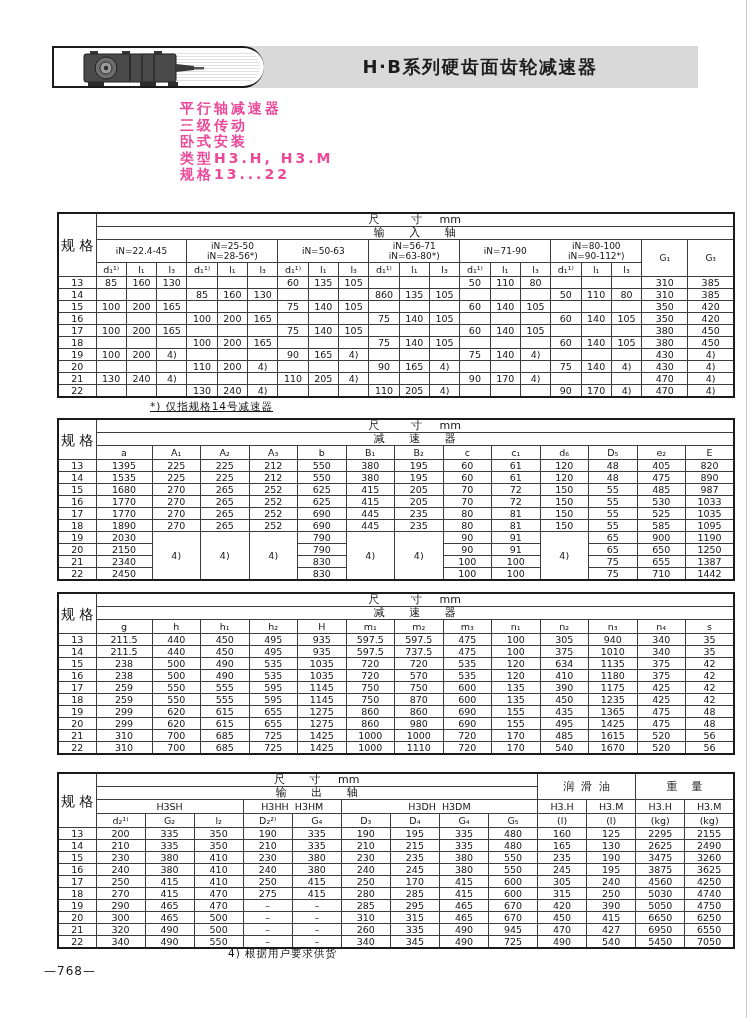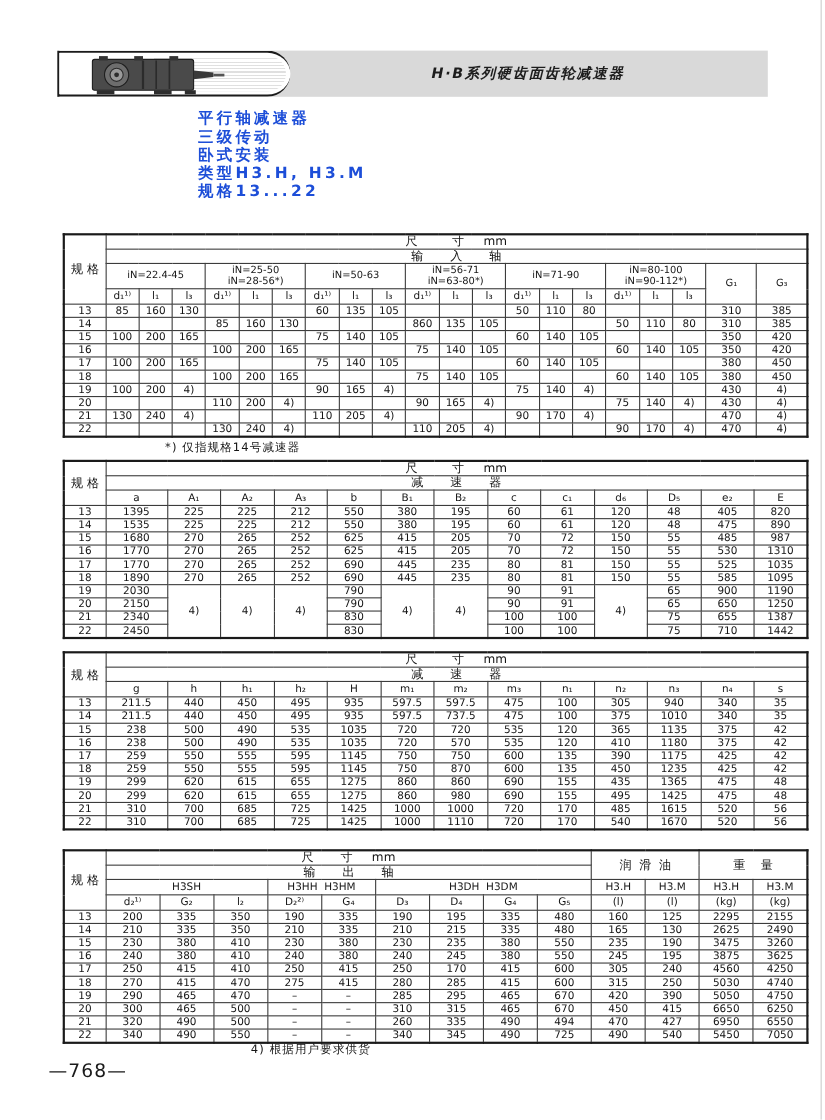--- a/index.html
+++ b/index.html
@@ -19,46 +19,46 @@
     box-sizing:border-box;overflow:hidden;
   }
   .speedlines{
     position:absolute;right:4px;top:3px;bottom:3px;width:120px;
     background:repeating-linear-gradient(to bottom,#ffffff 0 2px,#dcdcdc 2px 3px);
     border-radius:0 40px 40px 0;opacity:.9;
   }
   .banner-title{
     position:absolute;left:240px;right:30px;top:0;height:42px;
     display:flex;align-items:center;justify-content:center;
-    font-size:13px;font-weight:bold;letter-spacing:1.5px;color:#1d1d1d;font-style:italic;
+    font-size:18px;font-weight:bold;letter-spacing:1.5px;color:#1d1d1d;
   }
   
   .intro{left:180px;top:100px;font-weight:bold;font-size:14px;
-    letter-spacing:3px;line-height:16.5px;color:#1d4ed8;}
+    letter-spacing:3px;line-height:16.5px;color:#ec4899;}
   
   table{border-collapse:collapse;table-layout:fixed;width:678px;
     border:2px solid #1a1a1a;background:#fff;}
   th,td{
     border:1px solid #3c3c3c;padding:0;text-align:center;vertical-align:middle;
     font-weight:normal;overflow:hidden;white-space:pre-wrap;
   }
   thead th{font-size:11px;height:12px;line-height:12px;}
   thead th.grp{font-size:9px;line-height:10px;height:22px;}
   thead th.sub{font-size:9.5px;height:13px;line-height:13px;}
-  thead th.spec{font-size:11px;}
+  thead th.spec{font-size:14px;}
   tbody td{font-size:9.5px;height:11px;line-height:11px;}
   .t1{left:57px;top:212px;}
   .t2{left:57px;top:418px;}
   .t3{left:57px;top:592px;}
   .t4{left:57px;top:772px;}
   
   .fn{font-size:10.5px;letter-spacing:1px;color:#151515;}
-  .fn1{left:150px;top:400px;}
+  .fn1{left:150px;top:400px;text-decoration:underline;}
   .fn4{left:228px;top:947px;}
-  .pagenum{left:44px;top:964px;font-size:17px;letter-spacing:1px;color:#1a1a1a;}
+  .pagenum{left:44px;top:964px;font-size:12px;letter-spacing:1px;color:#1a1a1a;}
 </style>
 </head>
 <body>
 
 <div class="abs banner">
   <div class="photo-box">
     <div class="speedlines"></div>
     <svg width="160" height="38" viewBox="0 0 160 38" style="position:absolute;left:16px;top:2px;">
       <rect x="14" y="4" width="92" height="28" rx="2" fill="#4a4a4a" stroke="#1e1e1e"></rect>
       <rect x="20" y="1" width="8" height="4" fill="#333"></rect>
@@ -473,21 +473,21 @@
         <td>265</td>
         <td>252</td>
         <td>625</td>
         <td>415</td>
         <td>205</td>
         <td>70</td>
         <td>72</td>
         <td>150</td>
         <td>55</td>
         <td>530</td>
-        <td>1310</td>
+        <td>1033</td>
       </tr>
       <tr>
         <td>17</td>
         <td>1770</td>
         <td>270</td>
         <td>265</td>
         <td>252</td>
         <td>690</td>
         <td>445</td>
         <td>235</td>
@@ -628,21 +628,21 @@
         <td>15</td>
         <td>238</td>
         <td>500</td>
         <td>490</td>
         <td>535</td>
         <td>1035</td>
         <td>720</td>
         <td>720</td>
         <td>535</td>
         <td>120</td>
-        <td>365</td>
+        <td>634</td>
         <td>1135</td>
         <td>375</td>
         <td>42</td>
       </tr>
       <tr>
         <td>16</td>
         <td>238</td>
         <td>500</td>
         <td>490</td>
         <td>535</td>
@@ -925,21 +925,21 @@
       <tr>
         <td>21</td>
         <td>320</td>
         <td>490</td>
         <td>500</td>
         <td>–</td>
         <td>–</td>
         <td>260</td>
         <td>335</td>
         <td>490</td>
-        <td>494</td>
+        <td>945</td>
         <td>470</td>
         <td>427</td>
         <td>6950</td>
         <td>6550</td>
       </tr>
       <tr>
         <td>22</td>
         <td>340</td>
         <td>490</td>
         <td>550</td>

